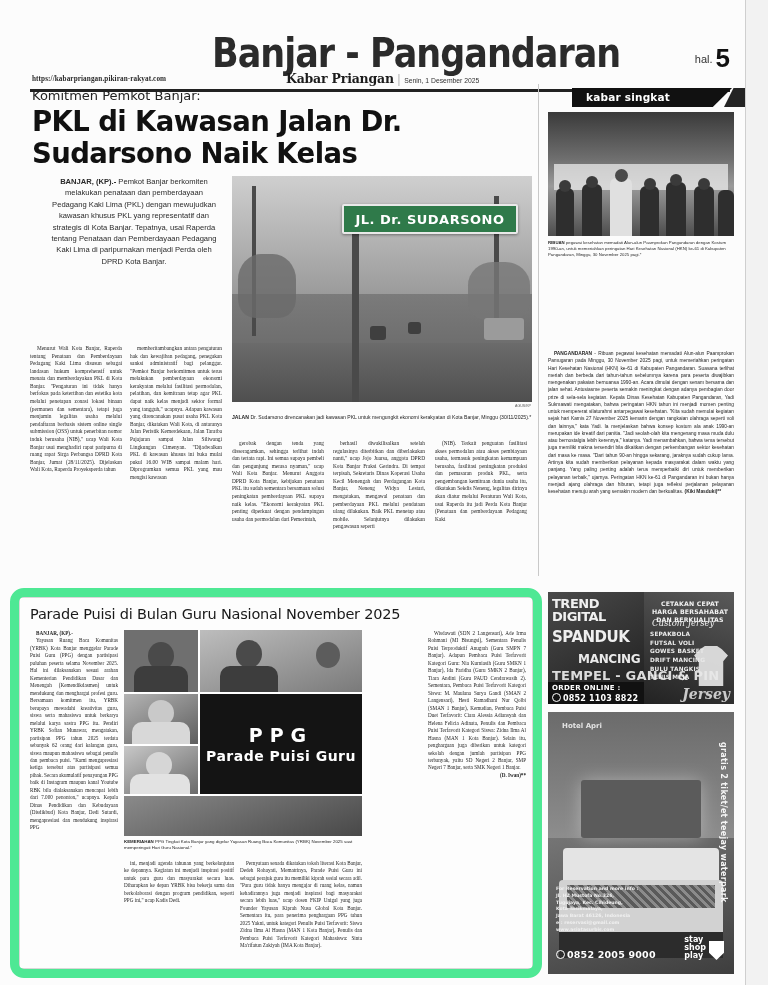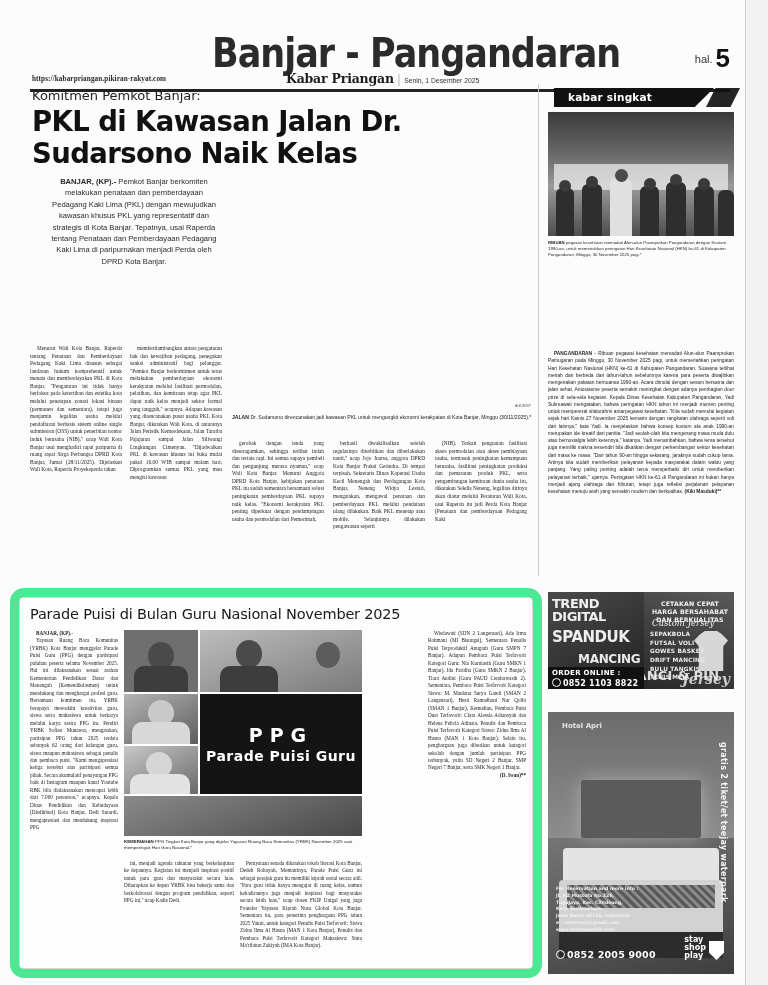--- a/index.html
+++ b/index.html
@@ -134,21 +134,21 @@
     text-align:justify;
     color:#252525;
     column-gap:0;
     overflow:hidden;
   }
   .bodycol p{margin:0 0 0 0;text-indent:7px;}
   .bodycol p:first-child{text-indent:7px;}
 
   
   .ks-banner{
-    position:absolute;left:554px;top:88px;width:186px;height:30px;
+    position:absolute;left:572px;top:88px;width:186px;height:30px;
   }
   .ks-banner .blk{
     position:absolute;left:0;top:0;width:160px;height:19px;
     background:#111;
     clip-path:polygon(0 0,100% 0,88% 100%,0 100%);
   }
   .ks-banner .tail{
     position:absolute;left:152px;top:0;width:34px;height:19px;
     background:#111;
     clip-path:polygon(28% 0,100% 0,72% 100%,0 100%);
@@ -256,21 +256,21 @@
     position:absolute;
     font-family:"Liberation Serif", serif;
     font-size:5.15px;line-height:1.45;text-align:justify;color:#252525;
     overflow:hidden;z-index:6;
   }
   .pp-col p{margin:0;text-indent:6px;}
   .pp-col b{font-weight:bold;}
 
   
   .ad-trend{
-    position:absolute;left:548px;top:592px;width:186px;height:97px;
+    position:absolute;left:548px;top:592px;width:186px;height:112px;
     background:#3a3a3a;overflow:hidden;z-index:2;
   }
   .ad-trend .left{
     position:absolute;left:0;top:0;width:96px;height:112px;
     background:linear-gradient(150deg,#4a4a4a,#1d1d1d);
   }
   .ad-trend .right{
     position:absolute;left:96px;top:0;width:90px;height:112px;
     background:linear-gradient(200deg,#5a5a5a,#222);
   }
@@ -413,20 +413,34 @@
 
   <div class="vdiv" style="left:538px;top:84px;height:492px;"></div>
 
   <div class="kicker">Komitmen Pemkot Banjar:</div>
   <div class="headline">PKL di Kawasan Jalan Dr. Sudarsono Naik Kelas</div>
 
   <div class="lead">
     <b>BANJAR, (KP).-</b><span> Pemkot Banjar berkomiten melakukan penataan dan pemberdayaan Pedagang Kaki Lima (PKL) dengan mewujudkan kawasan khusus PKL yang representatif dan strategis di Kota Banjar. Tepatnya, usai Raperda tentang Penataan dan Pemberdayaan Pedagang Kaki Lima di paripurnakan menjadi Perda oleh DPRD Kota Banjar.</span>
   </div>
 
+  <div class="photo" style="left:232px;top:176px;width:300px;height:226px;">
+    <div class="sky"></div>
+    <div class="ground"></div>
+    <div class="road"></div>
+    <div class="pole" style="left:120px;top:48px;width:7px;height:178px;"></div>
+    <div class="pole" style="left:20px;top:10px;width:4px;height:150px;"></div>
+    <div class="pole" style="left:262px;top:20px;width:5px;height:130px;"></div>
+    <div class="sign" style="left:110px;top:28px;width:172px;height:26px;font-size:13px;">JL. Dr. SUDARSONO</div>
+    <div class="blob" style="left:6px;top:78px;width:58px;height:64px;"></div>
+    <div class="blob" style="left:236px;top:86px;width:62px;height:58px;background:#777;"></div>
+    <div class="veh" style="left:138px;top:150px;width:16px;height:14px;"></div>
+    <div class="veh" style="left:176px;top:146px;width:13px;height:12px;"></div>
+    <div class="veh" style="left:252px;top:142px;width:40px;height:22px;background:#9b9b9b;"></div>
+  </div>
   <div class="photocred" style="position:absolute;left:455px;top:404px;width:76px;">AGUS/KP</div>
   <div class="photocap" style="left:232px;top:414px;width:300px;">
     <b>JALAN</b><span> Dr. Sudarsono direncanakan jadi kawasan PKL untuk mengungkit ekonomi kerakyatan di Kota Banjar, Minggu (30/11/2025).*</span>
   </div>
 
   <div class="bodycol" style="left:30px;top:345px;width:92px;height:228px;">
     <p>Menurut Wali Kota Banjar, Raperda tentang Penataan dan Pemberdayaan Pedagang Kaki Lima disusun sebagai landasan hukum komprehensif untuk menata dan memberdayakan PKL di Kota Banjar.
 "Pengaturan ini tidak hanya berfokus pada ketertiban dan estetika kota melalui penetapan zonasi lokasi binaan (permanen dan sementara), tetapi juga menjamin legalitas usaha melalui pendaftaran berbasis sistem online single submission (OSS) untuk penerbitan nomor induk berusaha (NIB)," ucap Wali Kota Banjar usai menghadiri rapat paripurna di ruang rapat Sirga Perbangsa DPRD Kota Banjar, Jumat (28/11/2025).
 Dijelaskan Wali Kota, Raperda Proyeksperda tahun</p>
   </div>

